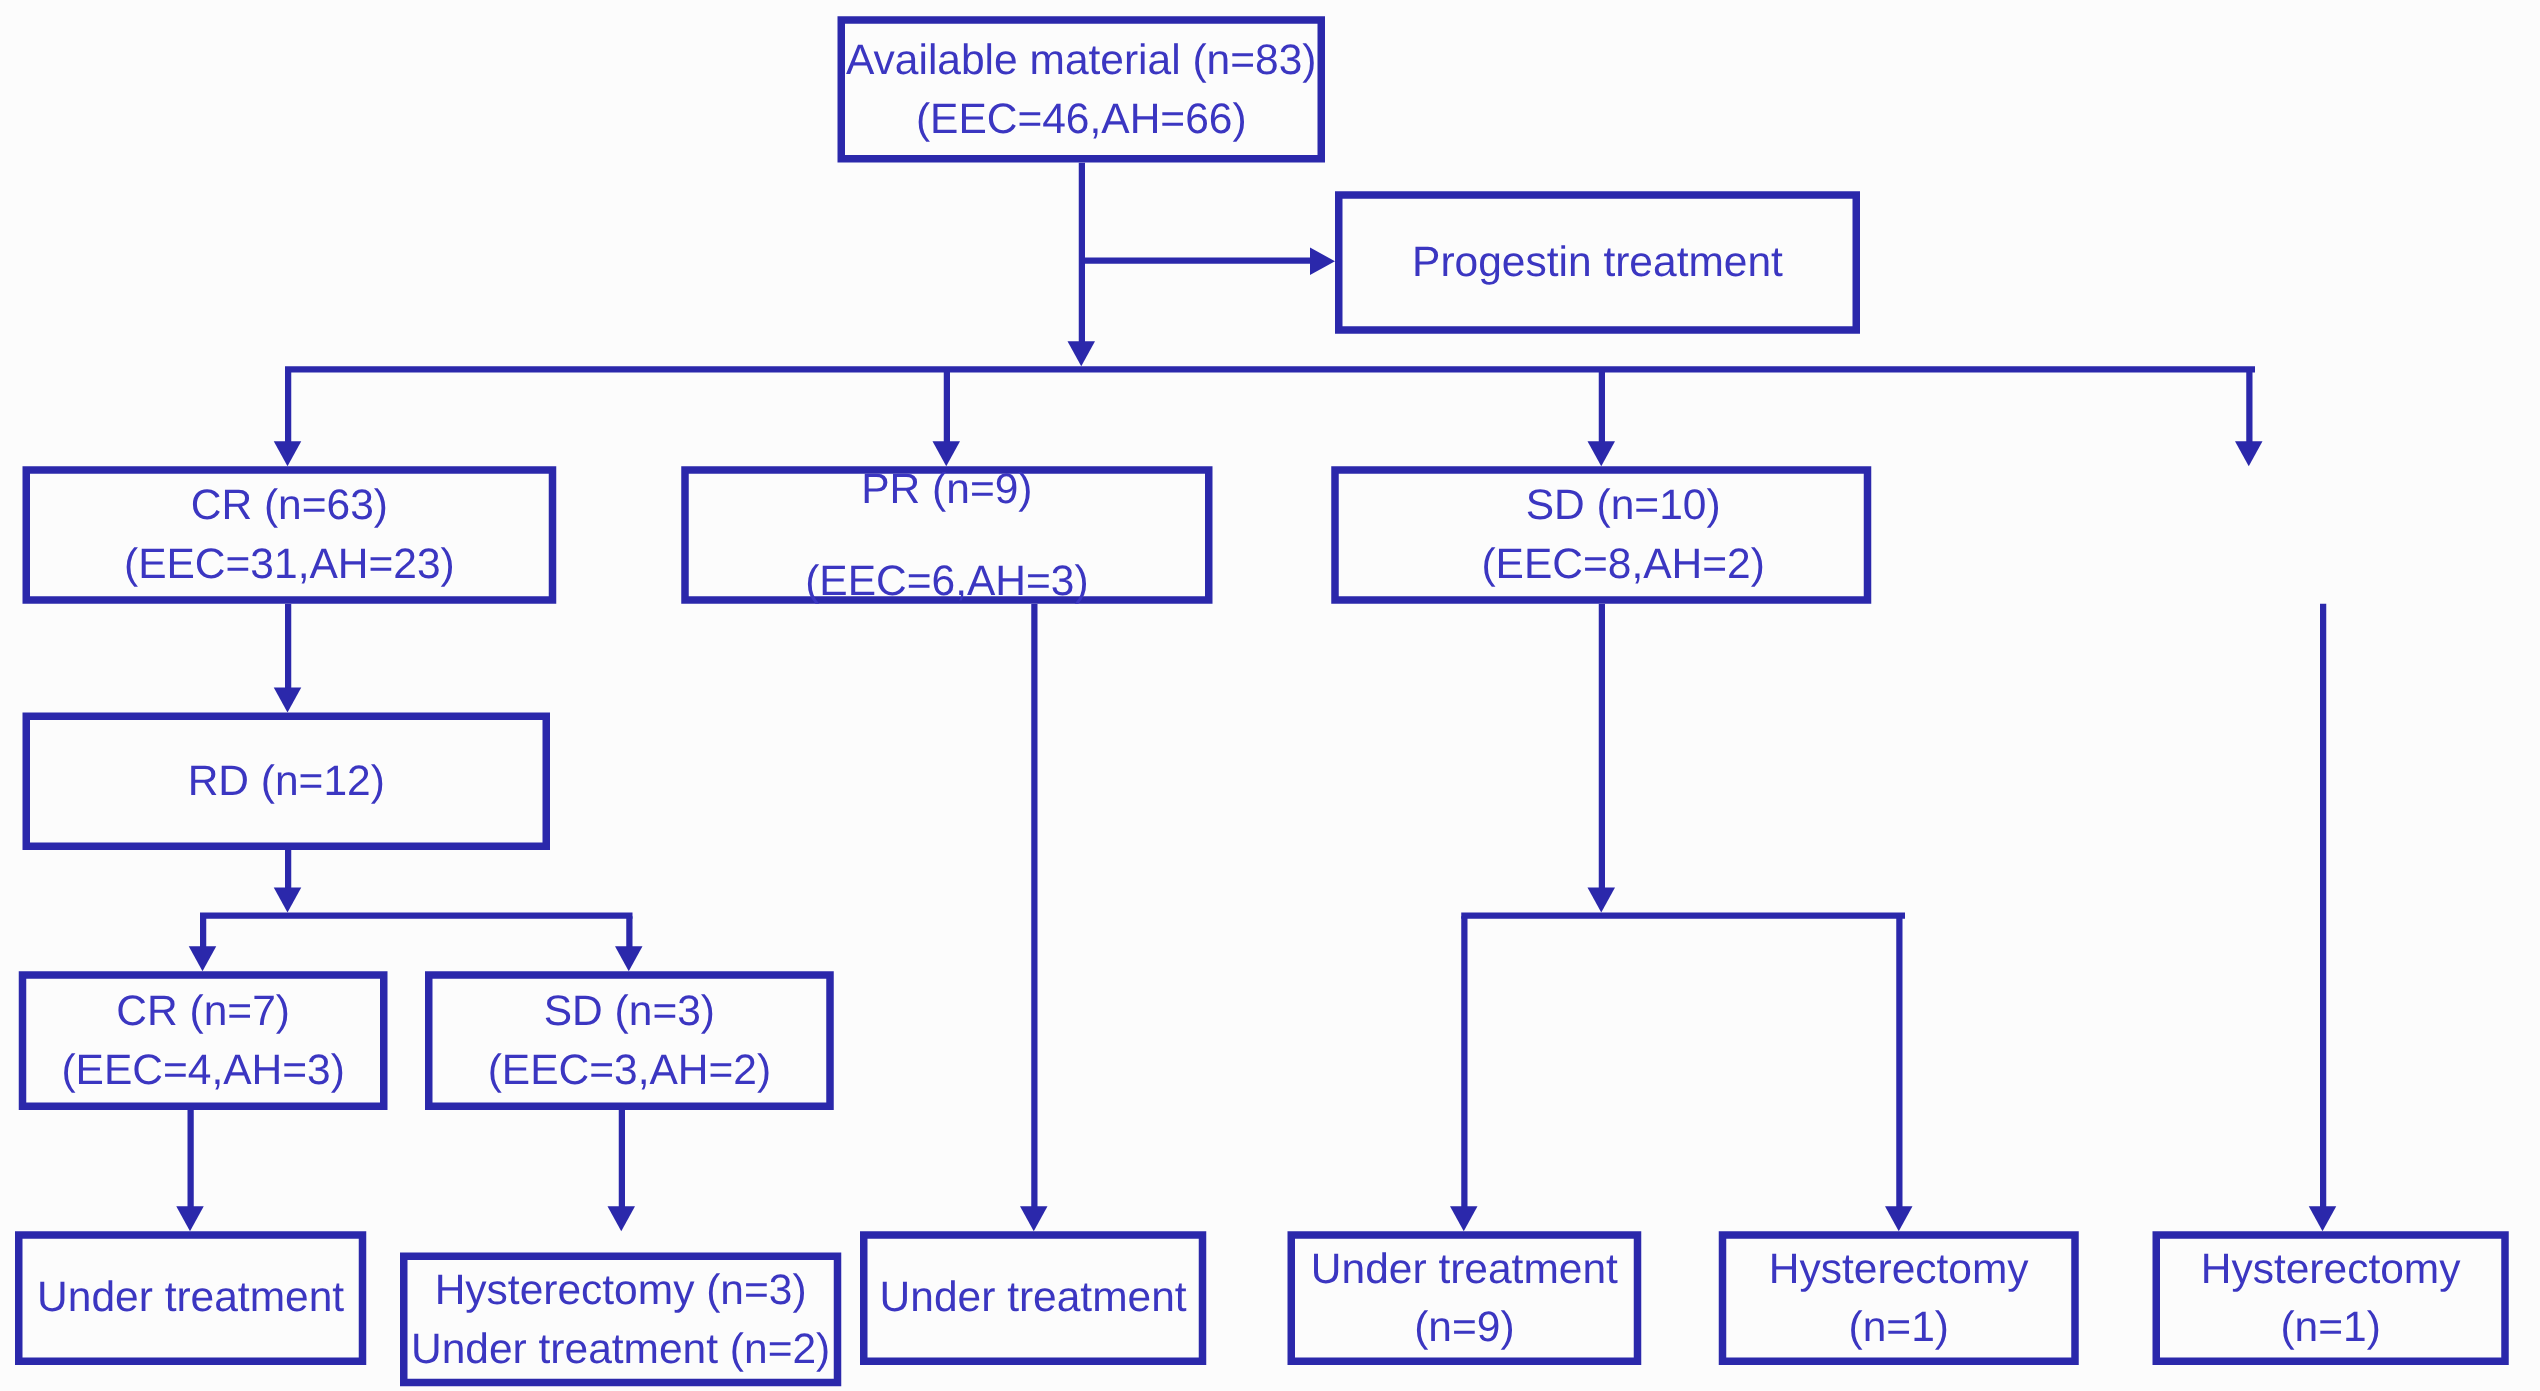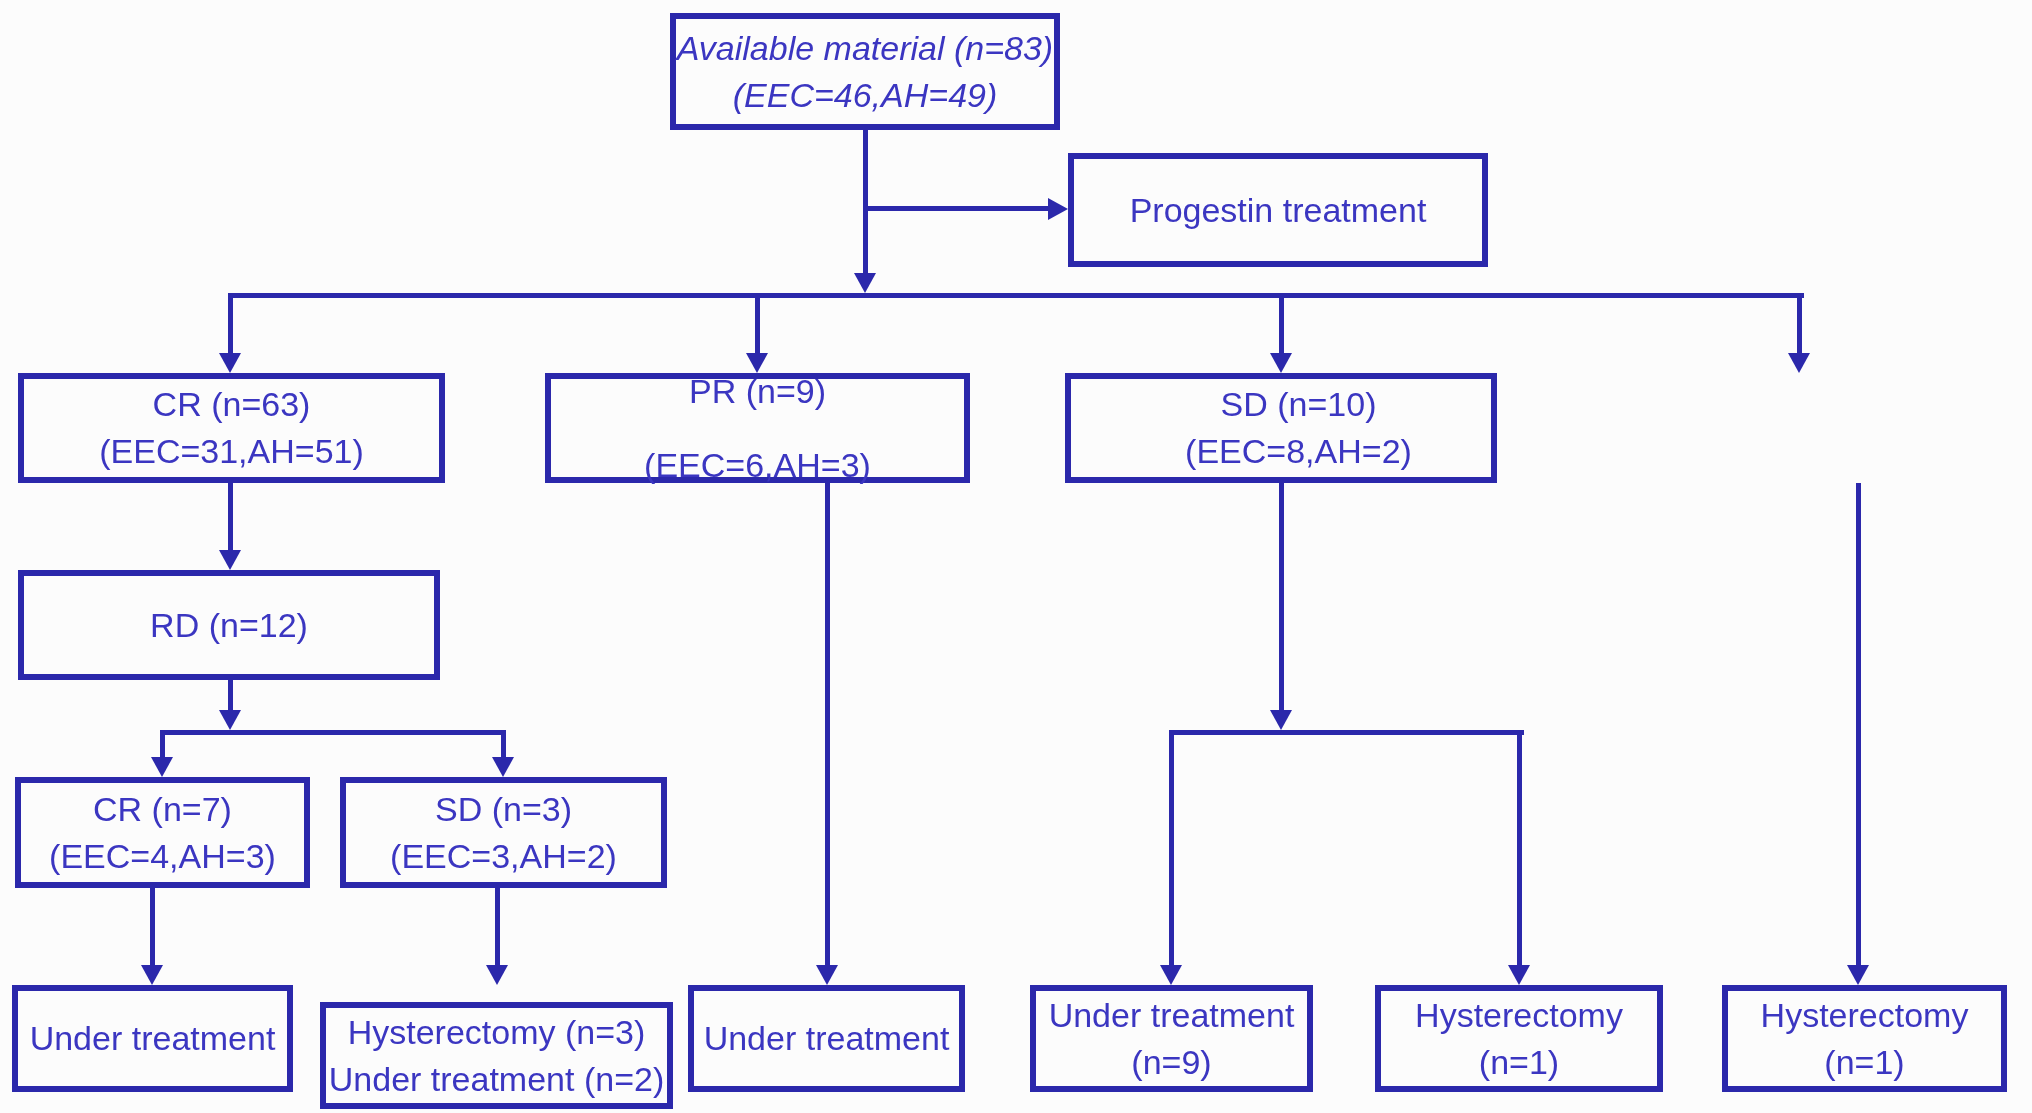--- a/index.html
+++ b/index.html
@@ -34,32 +34,32 @@
     position:absolute;width:0;height:0;z-index:1;
     border-top:11px solid transparent;border-bottom:11px solid transparent;
     border-left:20px solid var(--line);
   }
 </style>
 </head>
 <body>
 
 <div id="canvas">
 
-  <div class="node" style="left:670px;top:13px;width:390px;height:117px;font-style:italic;">
+  <div class="node" style="left:670px;top:13px;width:390px;height:117px;">
     <span>Available material (n=83)</span>
-    <span>(EEC=46,AH=49)</span>
+    <span>(EEC=46,AH=66)</span>
   </div>
 
   <div class="node" style="left:1068px;top:153px;width:420px;height:114px;align-items:center;">
     <span>Progestin treatment</span>
   </div>
 
   <div class="node" style="left:18px;top:373px;width:427px;height:110px;">
     <span>CR (n=63)</span>
-    <span>(EEC=31,AH=51)</span>
+    <span>(EEC=31,AH=23)</span>
   </div>
 
   <div class="node" style="left:545px;top:373px;width:425px;height:110px;gap:27px;">
     <span>PR (n=9)</span>
     <span>(EEC=6,AH=3)</span>
   </div>
 
   <div class="node" style="left:1065px;top:373px;width:432px;height:110px;padding-left:35px;">
     <span>SD (n=10)</span>
     <span>(EEC=8,AH=2)</span>

